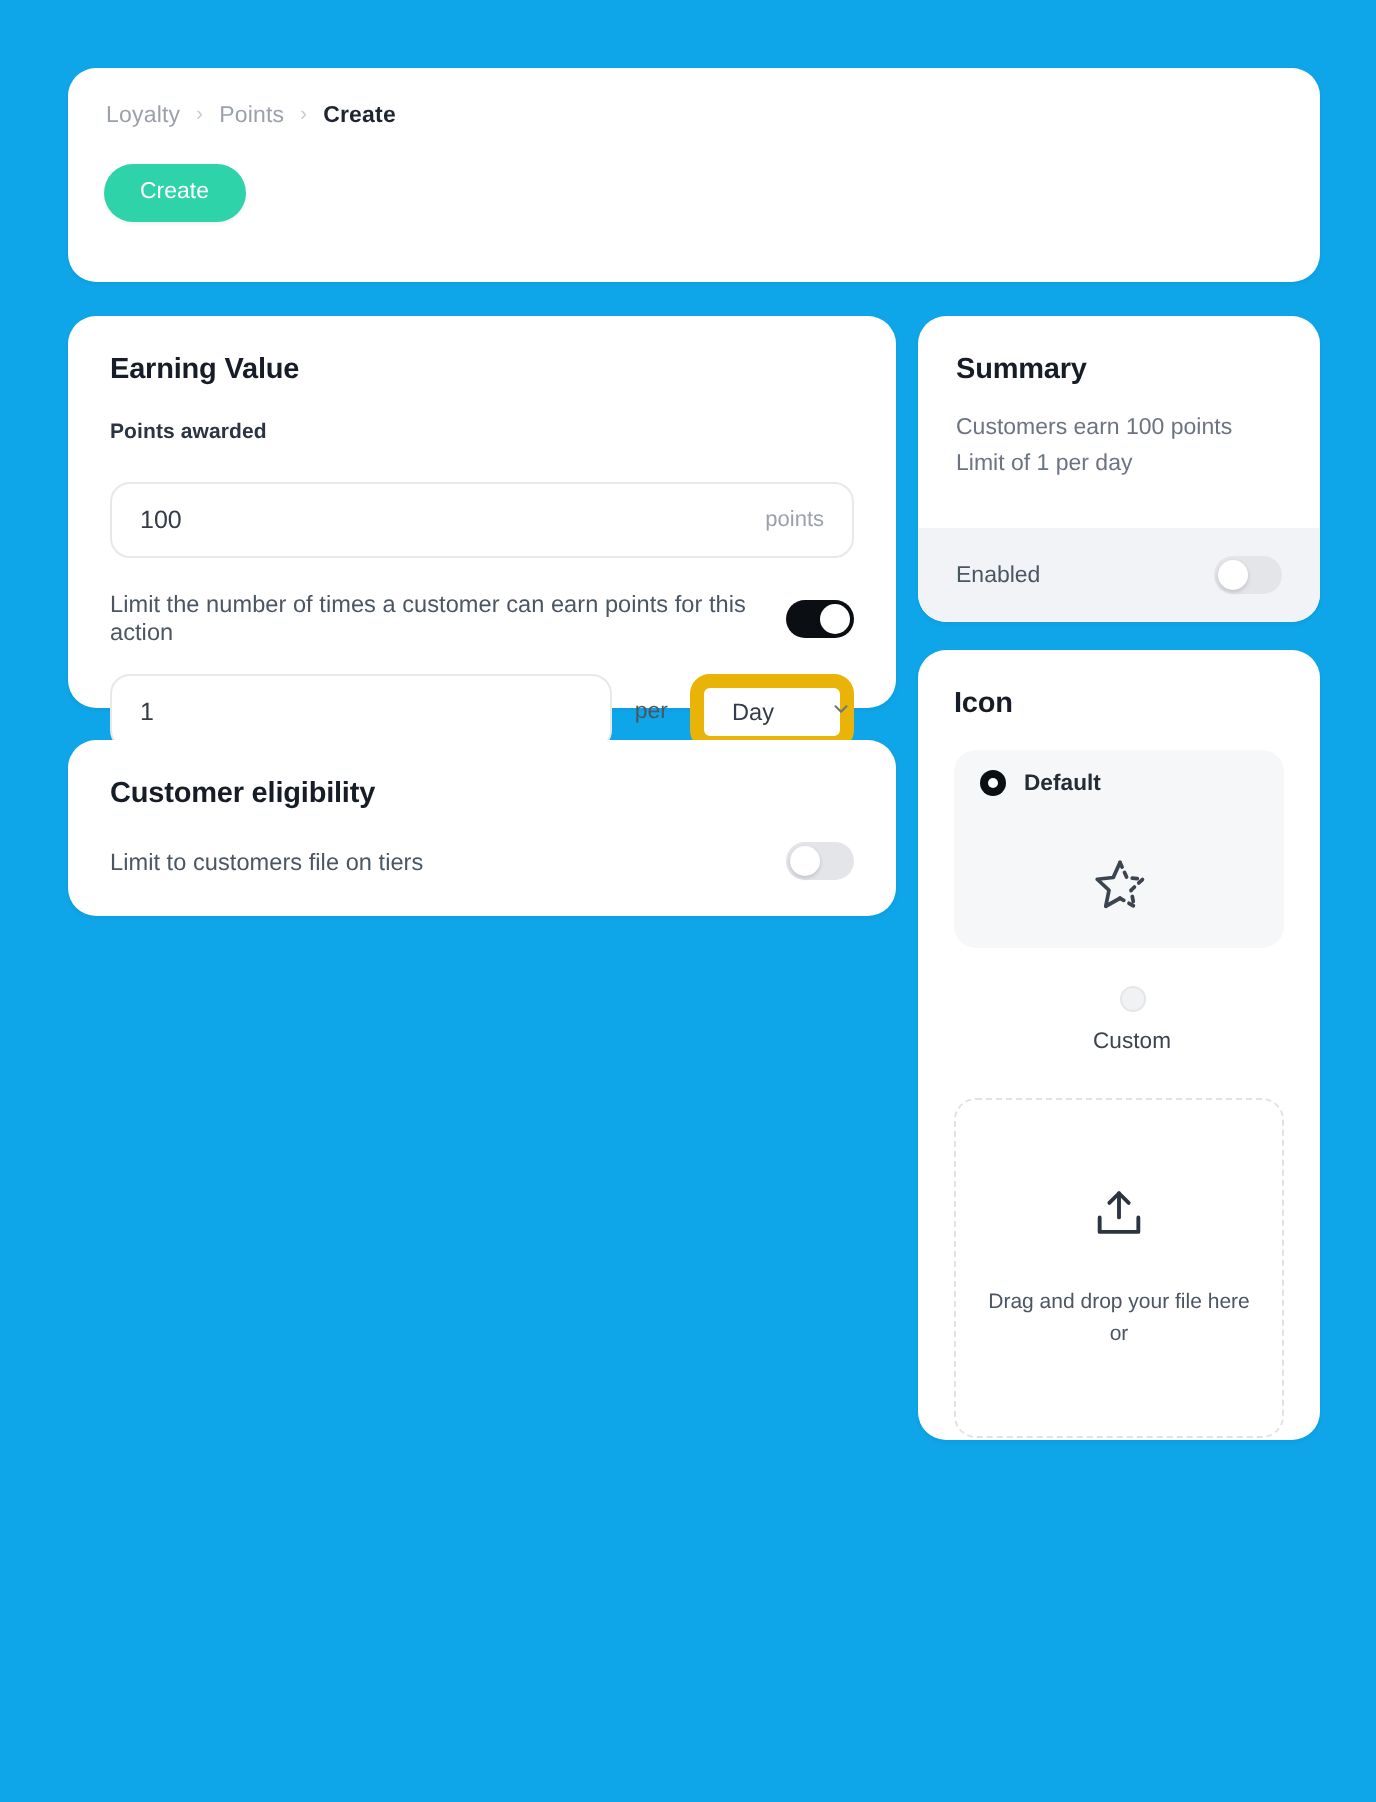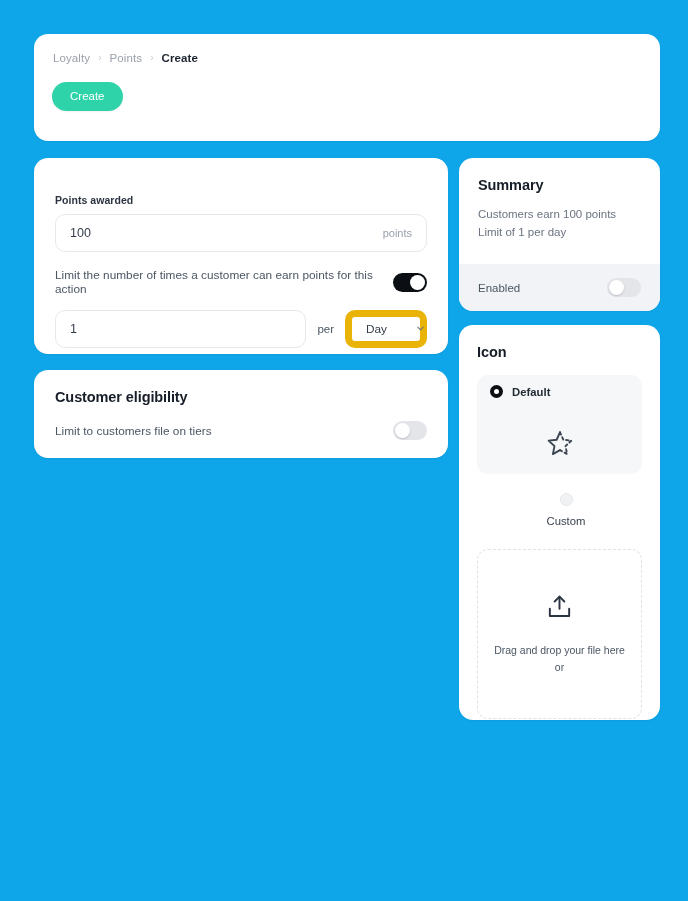--- a/index.html
+++ b/index.html
@@ -111,21 +111,21 @@
     font-weight: bold;
     color: #161d27;
     letter-spacing: -0.1px;
   }
 
   .field-label {
     font-size: 10.5px;
     font-weight: bold;
     color: #2b3440;
     margin-top: 17px;
-    margin-bottom: 8px;
+    margin-bottom: 19px;
     letter-spacing: 0.05px;
   }
 
   .text-input {
     width: 100%;
     height: 38px;
     border: 1px solid #e6e8ec;
     border-radius: 10px;
     background: #ffffff;
     display: flex;
@@ -372,20 +372,21 @@
     </div>
 
     <div class="header-row">
       <button class="primary-btn">Create</button>
     </div>
 
   </div>
 
   <div class="card earning-card">
 
+    <div class="card-title">Earning Value</div>
 
     <div class="field-label">Points awarded</div>
 
     <div class="text-input">
       <input type="text" value="100" style="">
       <span class="input-suffix">points</span>
     </div>
 
     <div class="toggle-row">
       <span class="toggle-label">Limit the number of times a customer can earn points for this action</span>

